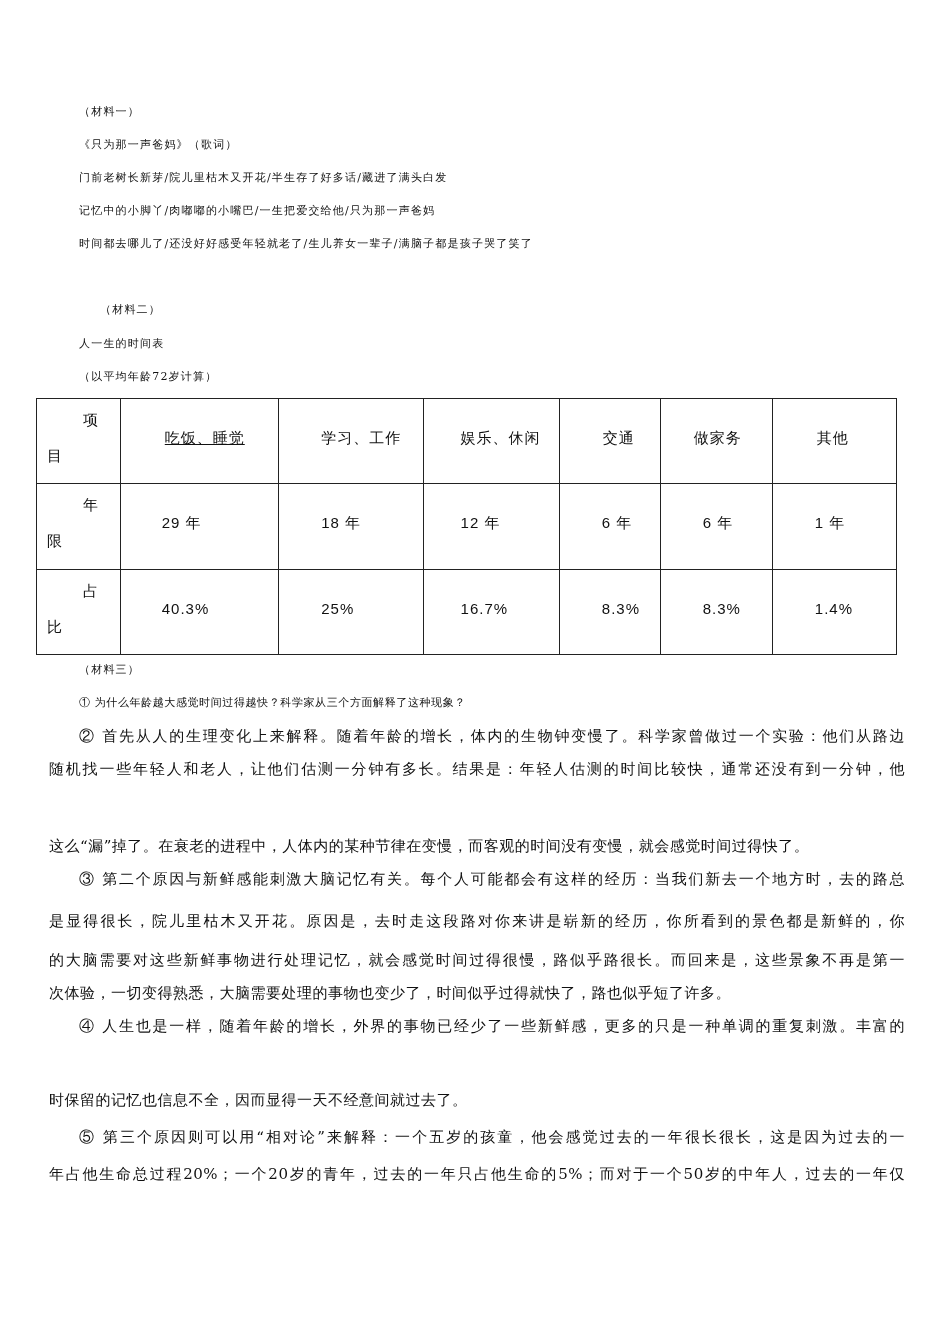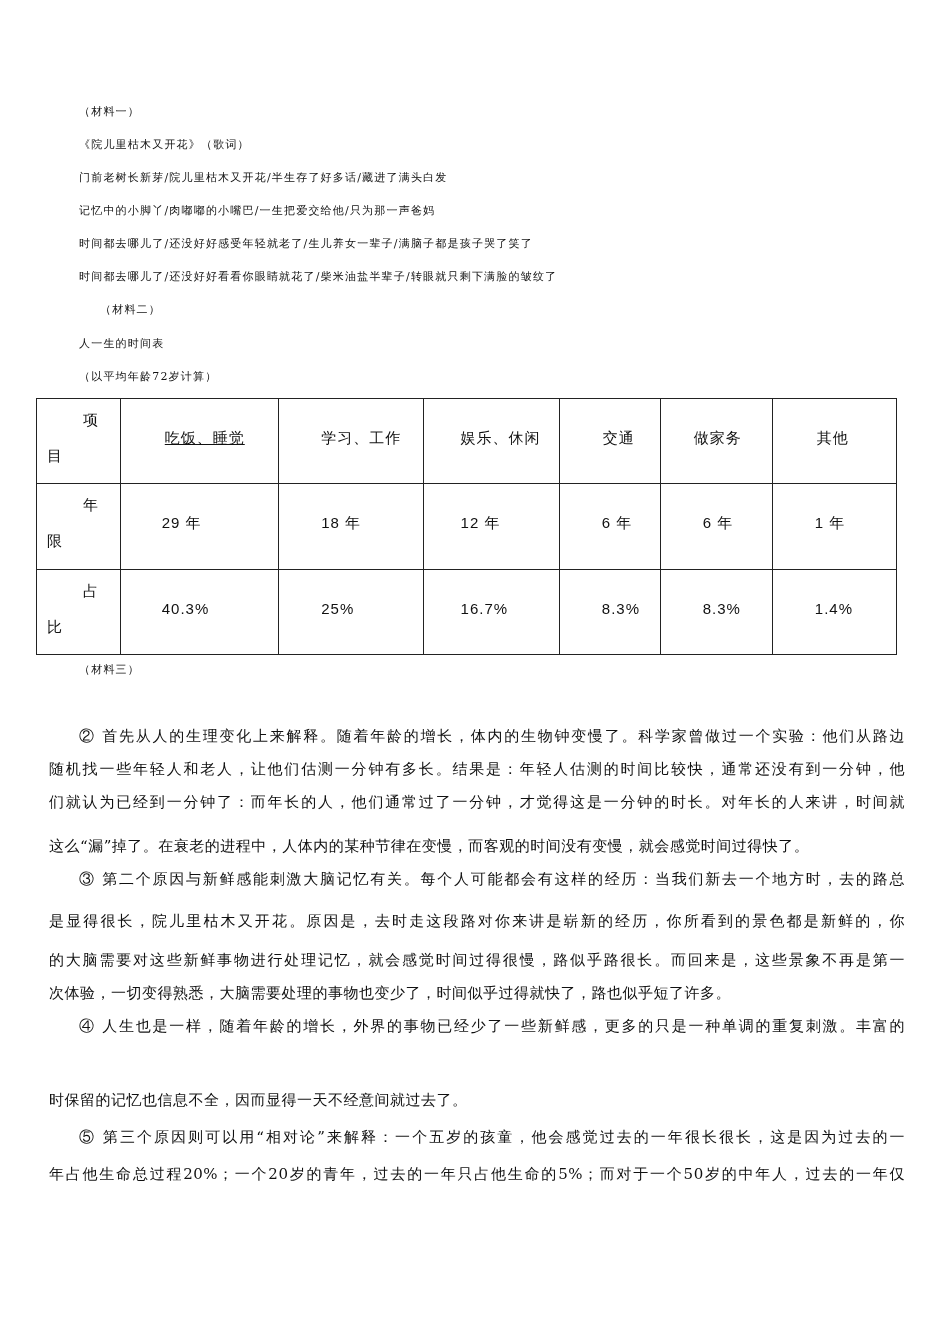--- a/index.html
+++ b/index.html
@@ -86,25 +86,24 @@
   .num {
     font-family: "Liberation Sans", "DejaVu Sans", sans-serif;
   }
 </style>
 </head>
 <body>
 
 <div class="page">
 
   <div class="line" style="left:79px; top:102px;">（材料一）</div>
-  <div class="line" style="left:79px; top:135px;">《院儿里枯木又开花》（歌词）</div>
+  <div class="line" style="left:79px; top:135px;">《只为那一声爸妈》（歌词）</div>
   <div class="line" style="left:79px; top:168px;">门前老树长新芽/院儿里枯木又开花/半生存了好多话/藏进了满头白发</div>
   <div class="line" style="left:79px; top:201px;">记忆中的小脚丫/肉嘟嘟的小嘴巴/一生把爱交给他/只为那一声爸妈</div>
   <div class="line" style="left:79px; top:234px;">时间都去哪儿了/还没好好感受年轻就老了/生儿养女一辈子/满脑子都是孩子哭了笑了</div>
-  <div class="line" style="left:79px; top:267px;">时间都去哪儿了/还没好好看看你眼睛就花了/柴米油盐半辈子/转眼就只剩下满脸的皱纹了</div>
 
   <div class="line" style="left:72px; top:300px;margin-left:28px;">（材料二）</div>
   <div class="line" style="left:79px; top:334px;">人一生的时间表</div>
   <div class="line" style="left:79px; top:367px;">（以平均年龄72岁计算）</div>
 
   <table class="timetable">
     <colgroup>
       <col style="width:82px">
       <col style="width:157px">
       <col style="width:143px">
@@ -184,24 +183,24 @@
           </td>
       <td>
             <span class="cell-text num" style="left:42px;">1.4%</span>
           </td>
     </tr>
   </tbody>
     </table>
 
   <div class="line" style="left:79px; top:660px;">（材料三）</div>
 
+  <div class="line" style="left:79px; top:693px; letter-spacing:0.6px;">① 为什么年龄越大感觉时间过得越快？科学家从三个方面解释了这种现象？</div>
 
   <div class="para-line indent" style="top:726px;">② 首先从人的生理变化上来解释。随着年龄的增长，体内的生物钟变慢了。科学家曾做过一个实验：他们从路边</div>
   <div class="para-line" style="top:759px;">随机找一些年轻人和老人，让他们估测一分钟有多长。结果是：年轻人估测的时间比较快，通常还没有到一分钟，他</div>
-  <div class="para-line" style="top:792px;">们就认为已经到一分钟了：而年长的人，他们通常过了一分钟，才觉得这是一分钟的时长。对年长的人来讲，时间就</div>
   <div class="para-line last" style="top:836px;">这么“漏”掉了。在衰老的进程中，人体内的某种节律在变慢，而客观的时间没有变慢，就会感觉时间过得快了。</div>
 
   <div class="para-line indent" style="top:869px;">③ 第二个原因与新鲜感能刺激大脑记忆有关。每个人可能都会有这样的经历：当我们新去一个地方时，去的路总</div>
   <div class="para-line" style="top:911px;">是显得很长，院儿里枯木又开花。原因是，去时走这段路对你来讲是崭新的经历，你所看到的景色都是新鲜的，你</div>
   <div class="para-line" style="top:950px;">的大脑需要对这些新鲜事物进行处理记忆，就会感觉时间过得很慢，路似乎路很长。而回来是，这些景象不再是第一</div>
   <div class="para-line last" style="top:983px;">次体验，一切变得熟悉，大脑需要处理的事物也变少了，时间似乎过得就快了，路也似乎短了许多。</div>
 
   <div class="para-line indent" style="top:1016px;">④ 人生也是一样，随着年龄的增长，外界的事物已经少了一些新鲜感，更多的只是一种单调的重复刺激。丰富的</div>
   <div class="para-line last" style="top:1090px;">时保留的记忆也信息不全，因而显得一天不经意间就过去了。</div>
 

